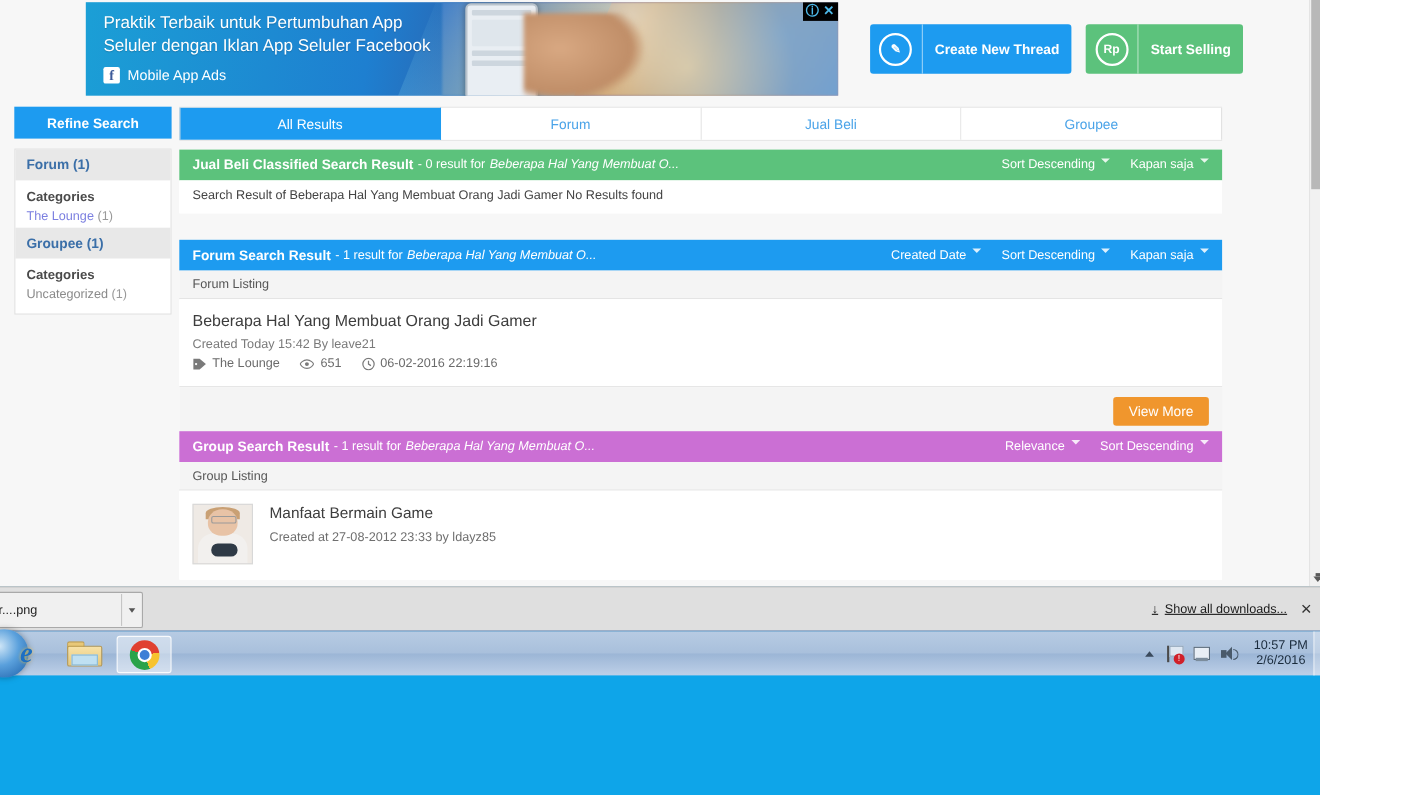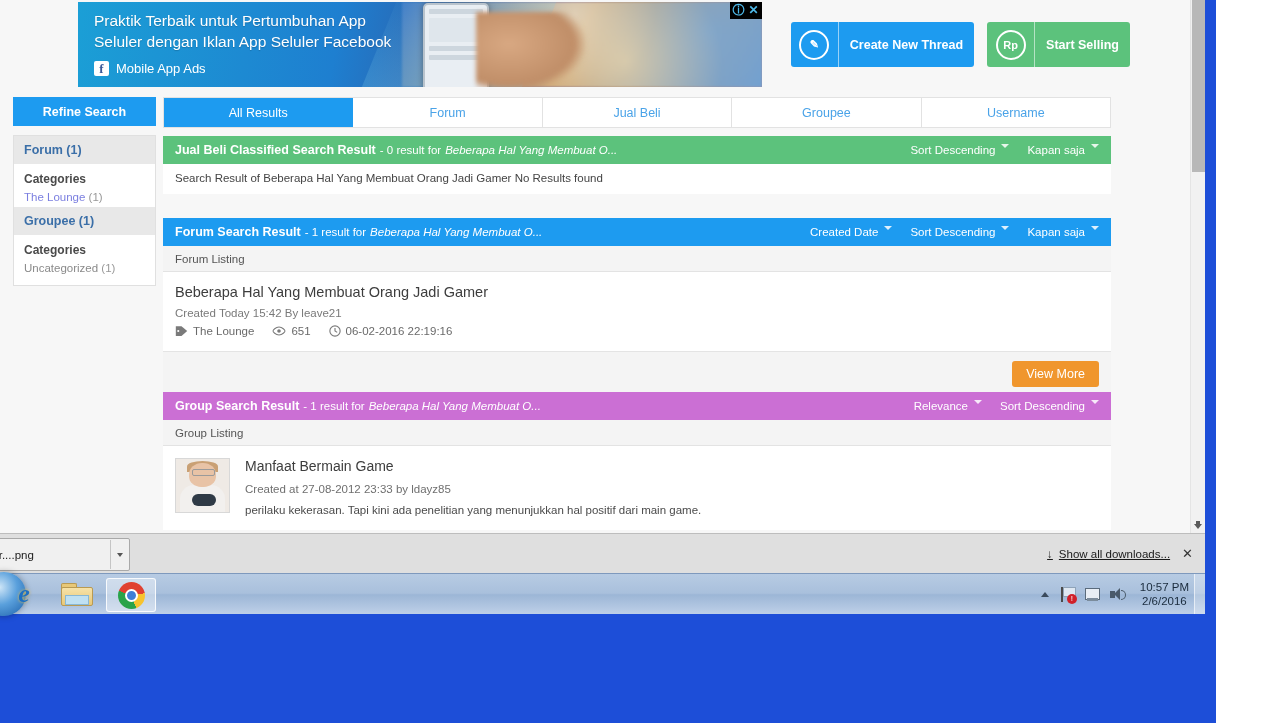--- a/index.html
+++ b/index.html
@@ -6,22 +6,21 @@
     margin: 0;
     padding: 0;
     background: #ffffff;
     font-family: "Liberation Sans", sans-serif;
   }
   #screen {
     position: relative;
     width: 1200px;
     height: 723px;
     overflow: hidden;
-    background: #1d4ed8;
-    padding-left: 16px;
+    background: #0ea5e9;
   }
   
   #viewport {
     position: absolute;
     left: 0; top: 0;
     width: 1205px;
     height: 533px;
     background: #f7f7f7;
     overflow: hidden;
   }
@@ -457,23 +456,20 @@
           <span>All Results</span>
         </div>
       <div class="tab">
           <span>Forum</span>
         </div>
       <div class="tab">
           <span>Jual Beli</span>
         </div>
       <div class="tab">
           <span>Groupee</span>
-        </div>
-      <div class="tab">
-          <span>Username</span>
         </div>
     </div>
 
     <div class="panel" id="panel-jual">
       <div class="panel-head">
         <span class="ph-title">Jual Beli Classified Search Result</span>
         <span class="ph-sub">- 0 result for</span>
         <span class="ph-sub ph-q">Beberapa Hal Yang Membuat O...</span>
         <span class="ph-spacer"></span>
         <span class="ph-ctl">
@@ -562,21 +558,20 @@
         <div class="group-avatar">
           <div class="body"></div>
           <div class="hair"></div>
           <div class="face"></div>
           <div class="glass"></div>
           <div class="pad"></div>
         </div>
         <div>
           <div class="group-title">Manfaat Bermain Game</div>
           <div class="group-meta">Created at 27-08-2012 23:33 by ldayz85</div>
-          <div class="group-desc">perilaku kekerasan. Tapi kini ada penelitian yang menunjukkan hal positif dari main game.</div>
         </div>
       </div>
     </div>
 
     <div id="page-scroll">
       <div class="thumb"></div>
       <div class="arrow-stem"></div>
       <div class="arrow-down"></div>
     </div>
   </div>

